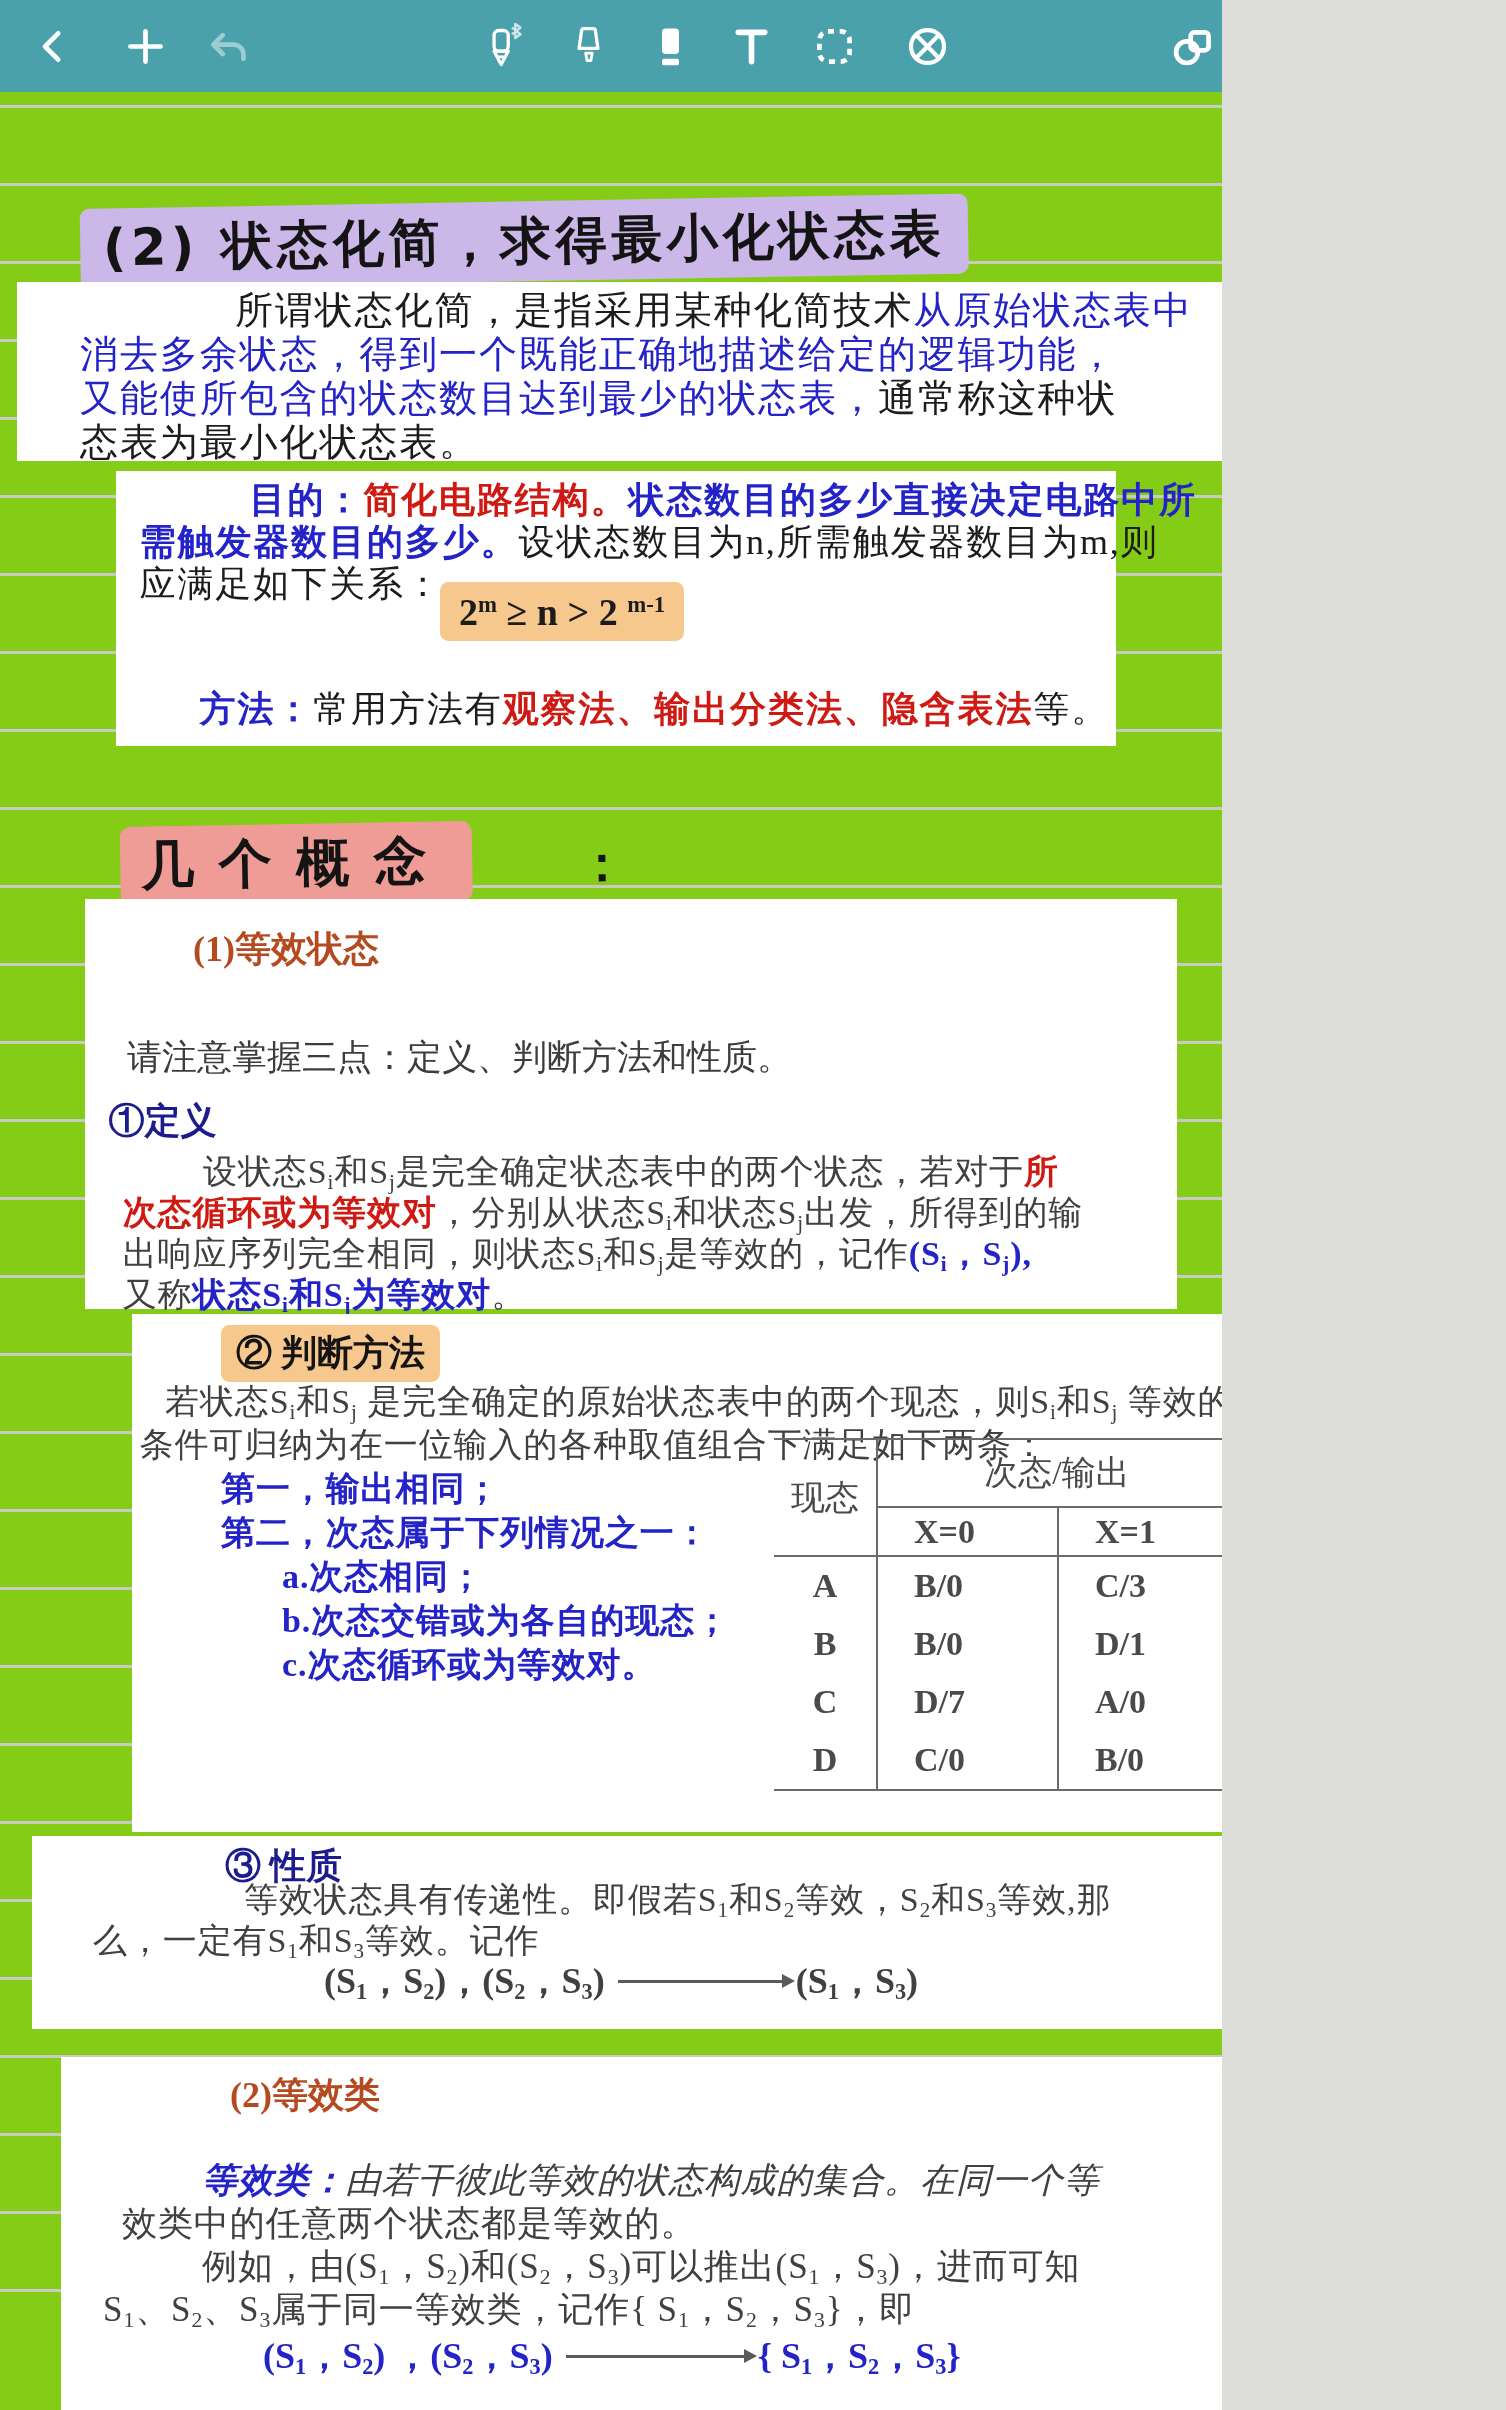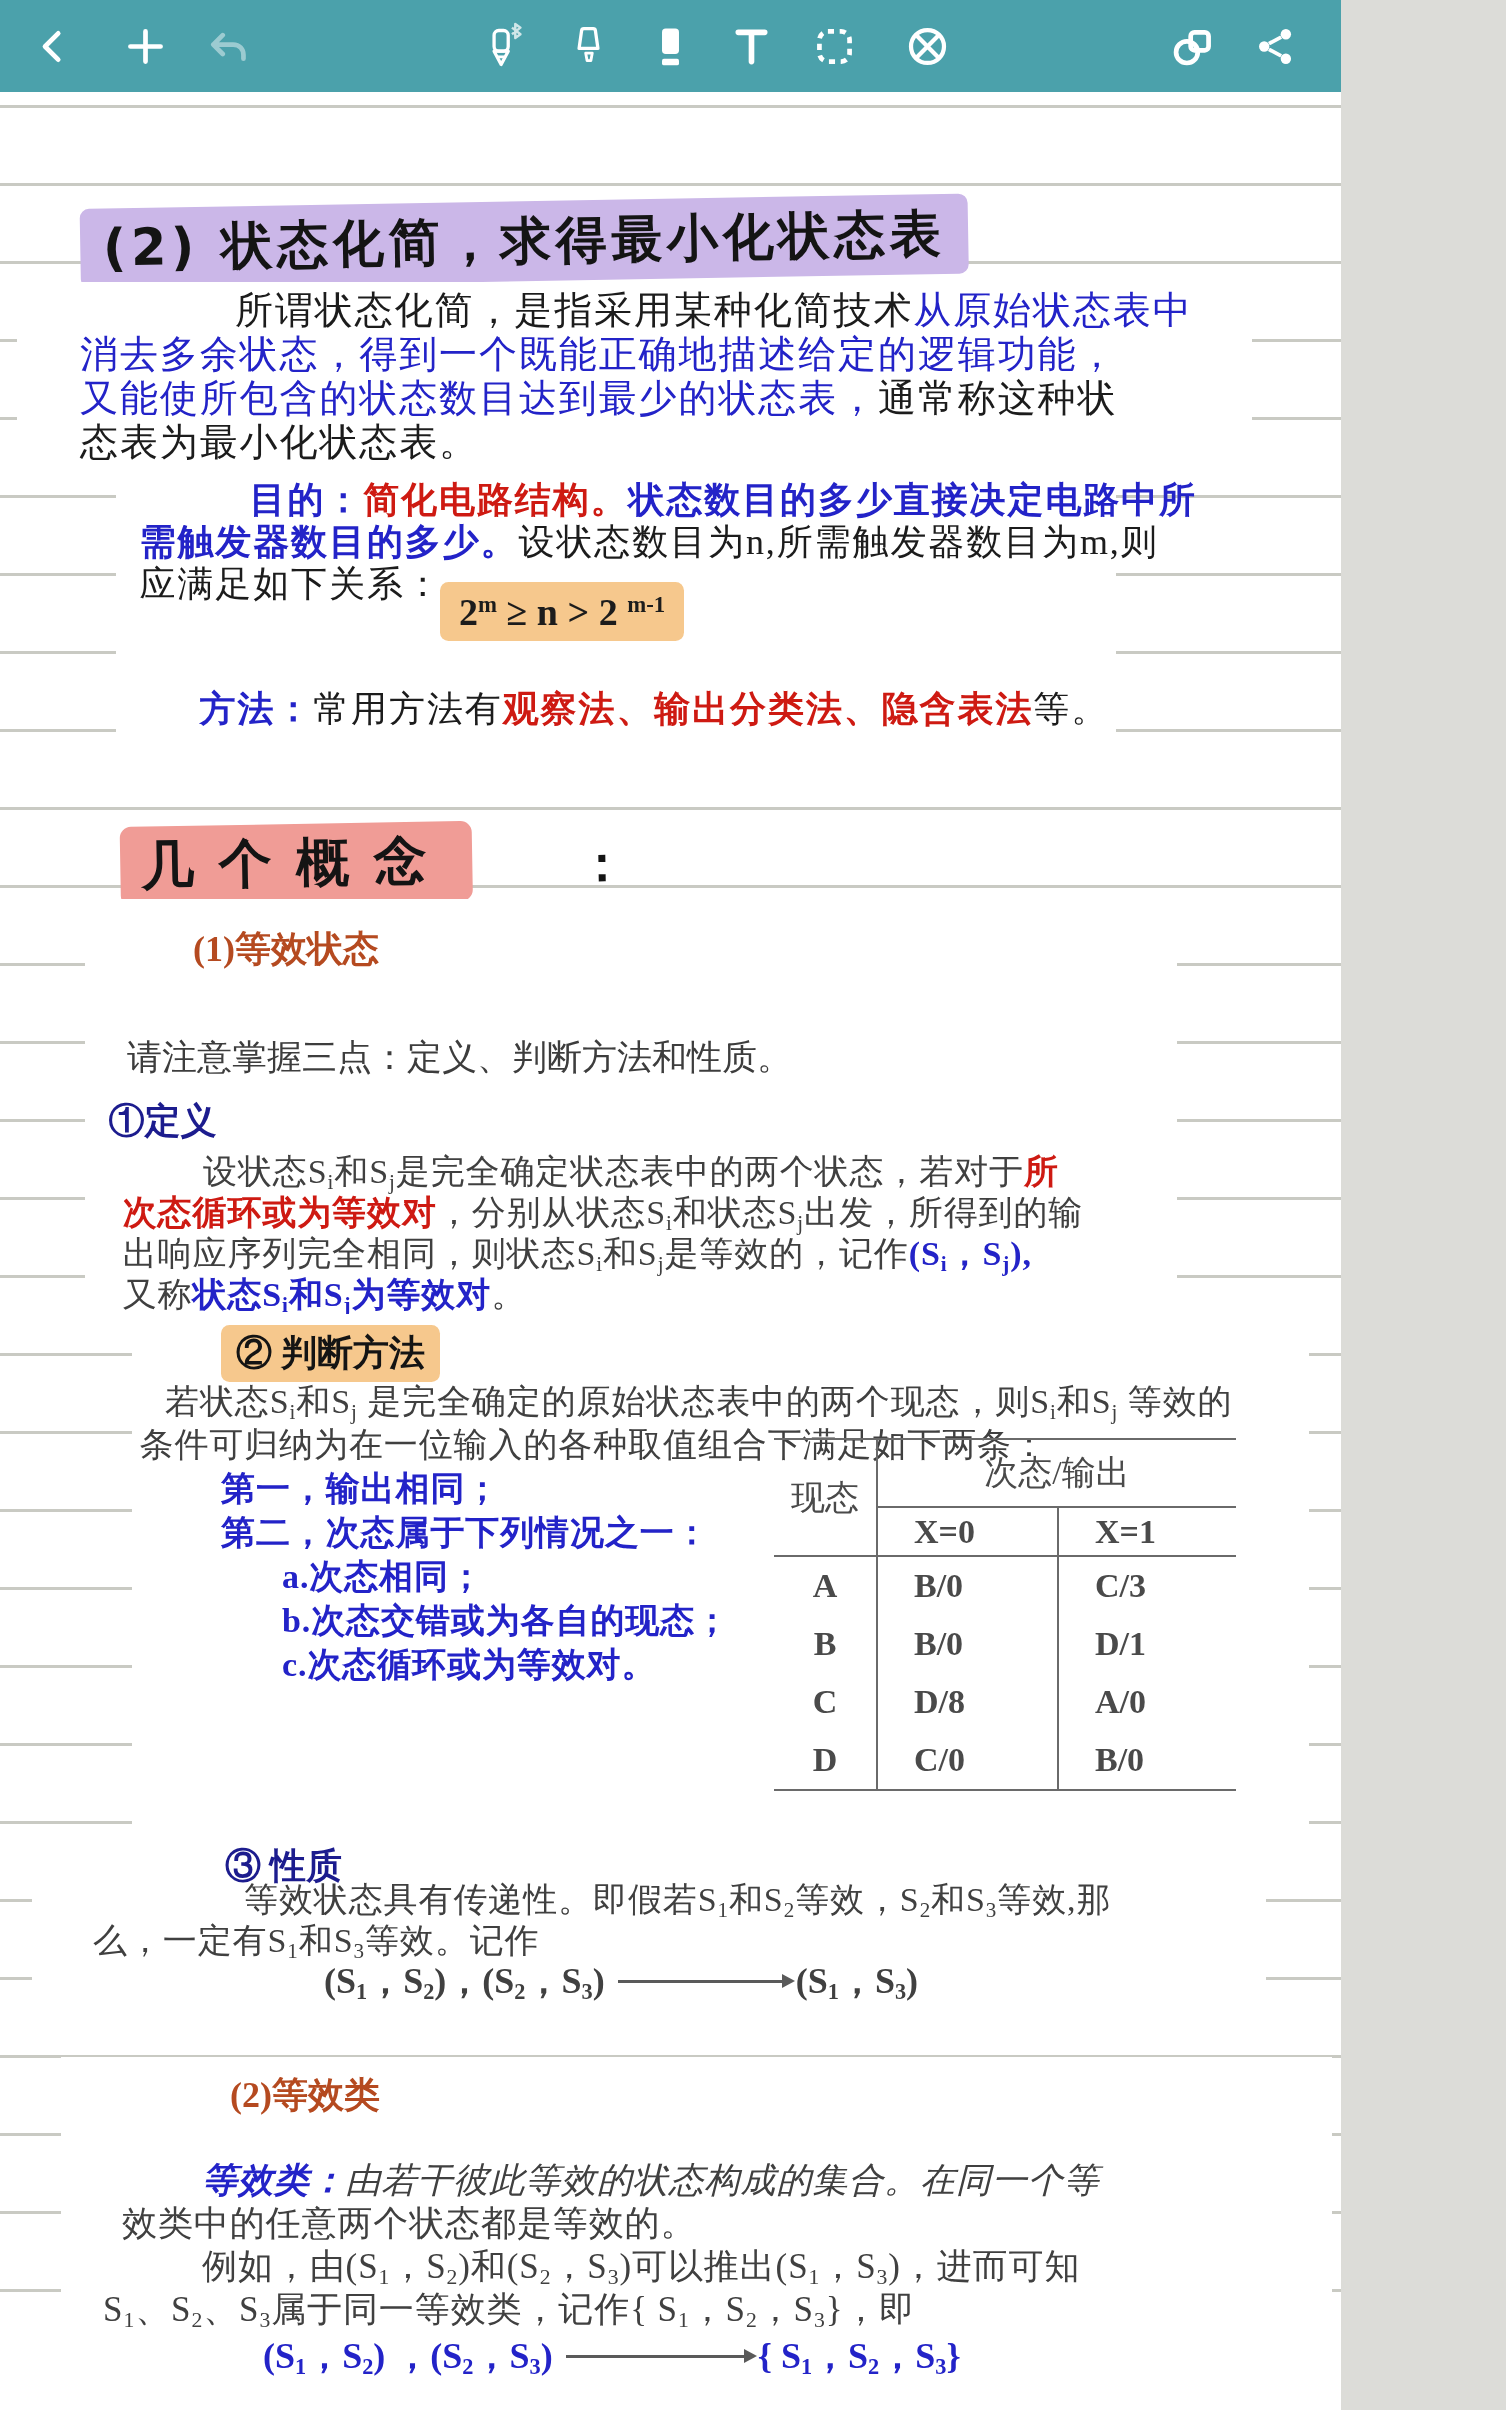--- a/index.html
+++ b/index.html
@@ -1,16 +1,16 @@
 <!DOCTYPE html>
 <html style="font-size:15px"><head>
 <meta charset="utf-8">
 <style>
   html,body{margin:0;padding:0;background:#dcdcd8;}
-  #stage{position:relative;width:1341px;height:2411px;overflow:hidden;background:#ffffff;
+  #stage{position:relative;width:1222px;height:2411px;overflow:hidden;background:#84cc16;
          font-family:"Liberation Serif","DejaVu Serif",serif;}
   
   .toolbar{position:absolute;left:0;top:0;width:1507px;height:92px;background:#4BA1AB;}
   .tbtn{position:absolute;top:21.7px;width:49px;height:49px;display:flex;align-items:center;justify-content:center;}
   .tbtn svg{width:49px;height:49px;}
   .faded{opacity:.45;}
   
   .paper{position:absolute;left:0;top:92px;width:1507px;height:2318px;
          background:repeating-linear-gradient(to bottom, transparent 0 75px, #c9cac3 75px 78px);
          background-position:0 -62px;}
@@ -240,21 +240,21 @@
             <td>B/0</td>
             <td>C/3</td>
           </tr>
           <tr>
             <td>B</td>
             <td>B/0</td>
             <td>D/1</td>
           </tr>
           <tr>
             <td>C</td>
-            <td>D/8</td>
+            <td>D/7</td>
             <td>A/0</td>
           </tr>
           <tr>
             <td>D</td>
             <td>C/0</td>
             <td>B/0</td>
           </tr>
         </tbody>
     </table>
   </div>

